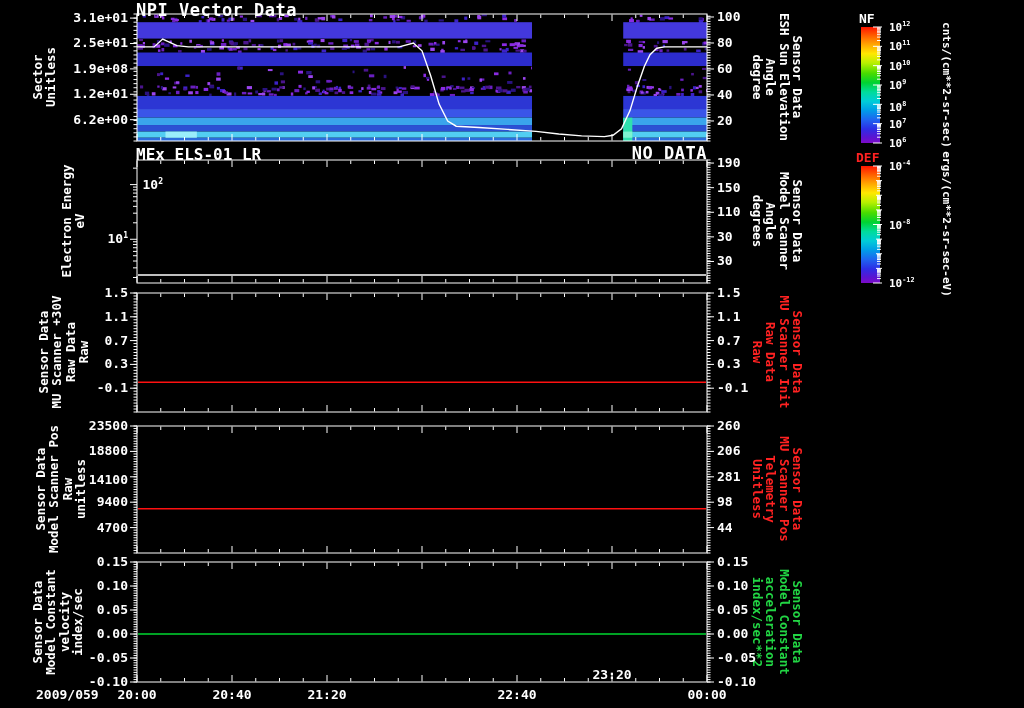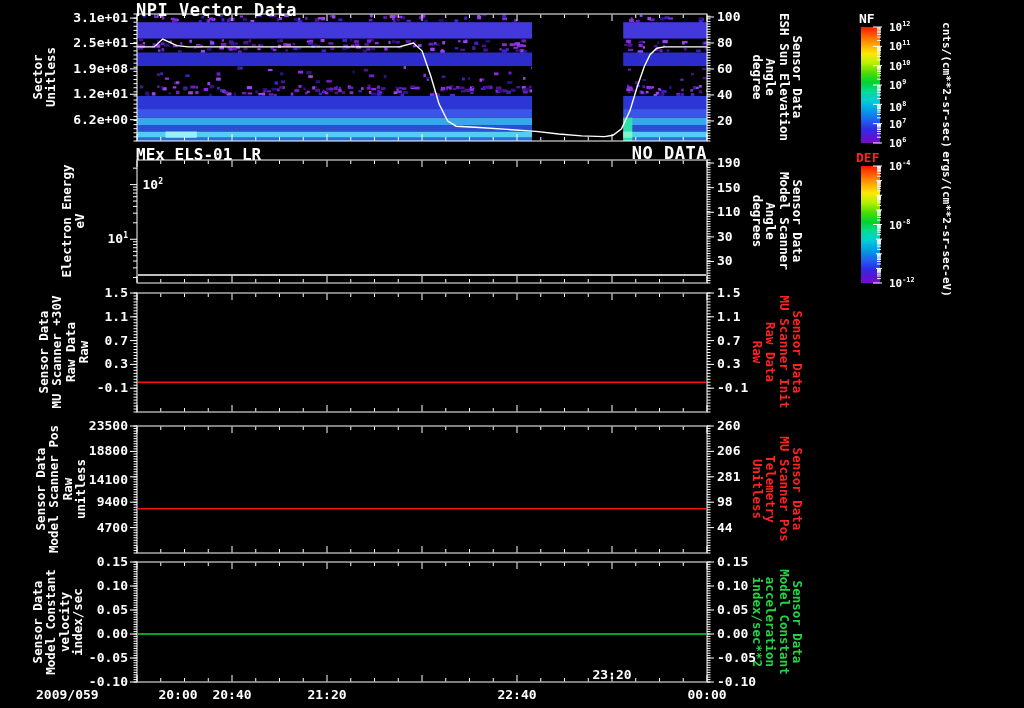--- a/index.html
+++ b/index.html
@@ -1476,21 +1476,21 @@
     <div class="t " style="left: 128px; top: 610px; transform: translate(-100%, -50%);">0.05</div>
     <div class="t " style="left: 128px; top: 634px; transform: translate(-100%, -50%);">0.00</div>
     <div class="t " style="left: 128px; top: 658px; transform: translate(-100%, -50%);">-0.05</div>
     <div class="t " style="left: 128px; top: 682px; transform: translate(-100%, -50%);">-0.10</div>
     <div class="t " style="left: 717px; top: 562px; transform: translate(0px, -50%);">0.15</div>
     <div class="t " style="left: 717px; top: 586px; transform: translate(0px, -50%);">0.10</div>
     <div class="t " style="left: 717px; top: 610px; transform: translate(0px, -50%);">0.05</div>
     <div class="t " style="left: 717px; top: 634px; transform: translate(0px, -50%);">0.00</div>
     <div class="t " style="left: 717px; top: 658px; transform: translate(0px, -50%);">-0.05</div>
     <div class="t " style="left: 717px; top: 682px; transform: translate(0px, -50%);">-0.10</div>
-    <div class="t " style="left: 137px; top: 688px; transform: translate(-50%, 0px); margin-left: 41px;">20:00</div>
+    <div class="t " style="left: 137px; top: 688px; transform: translate(-50%, 0px);">20:00</div>
     <div class="t " style="left: 232px; top: 688px; transform: translate(-50%, 0px);">20:40</div>
     <div class="t " style="left: 327px; top: 688px; transform: translate(-50%, 0px);">21:20</div>
     <div class="t " style="left: 422px; top: 688px; transform: translate(-50%, 0px); margin-top: 48px;">22:00</div>
     <div class="t " style="left: 517px; top: 688px; transform: translate(-50%, 0px);">22:40</div>
     <div class="t " style="left: 612px; top: 668px; transform: translate(-50%, 0px);">23:20</div>
     <div class="t " style="left: 707px; top: 688px; transform: translate(-50%, 0px);">00:00</div>
     <div class="t cbl" style="left: 889px; top: 27px; transform: translate(0px, -50%);">10<sup>12</sup></div>
     <div class="t cbl" style="left: 889px; top: 46.3333px; transform: translate(0px, -50%);">10<sup>11</sup></div>
     <div class="t cbl" style="left: 889px; top: 65.6667px; transform: translate(0px, -50%);">10<sup>10</sup></div>
     <div class="t cbl" style="left: 889px; top: 85px; transform: translate(0px, -50%);">10<sup>9</sup></div>

